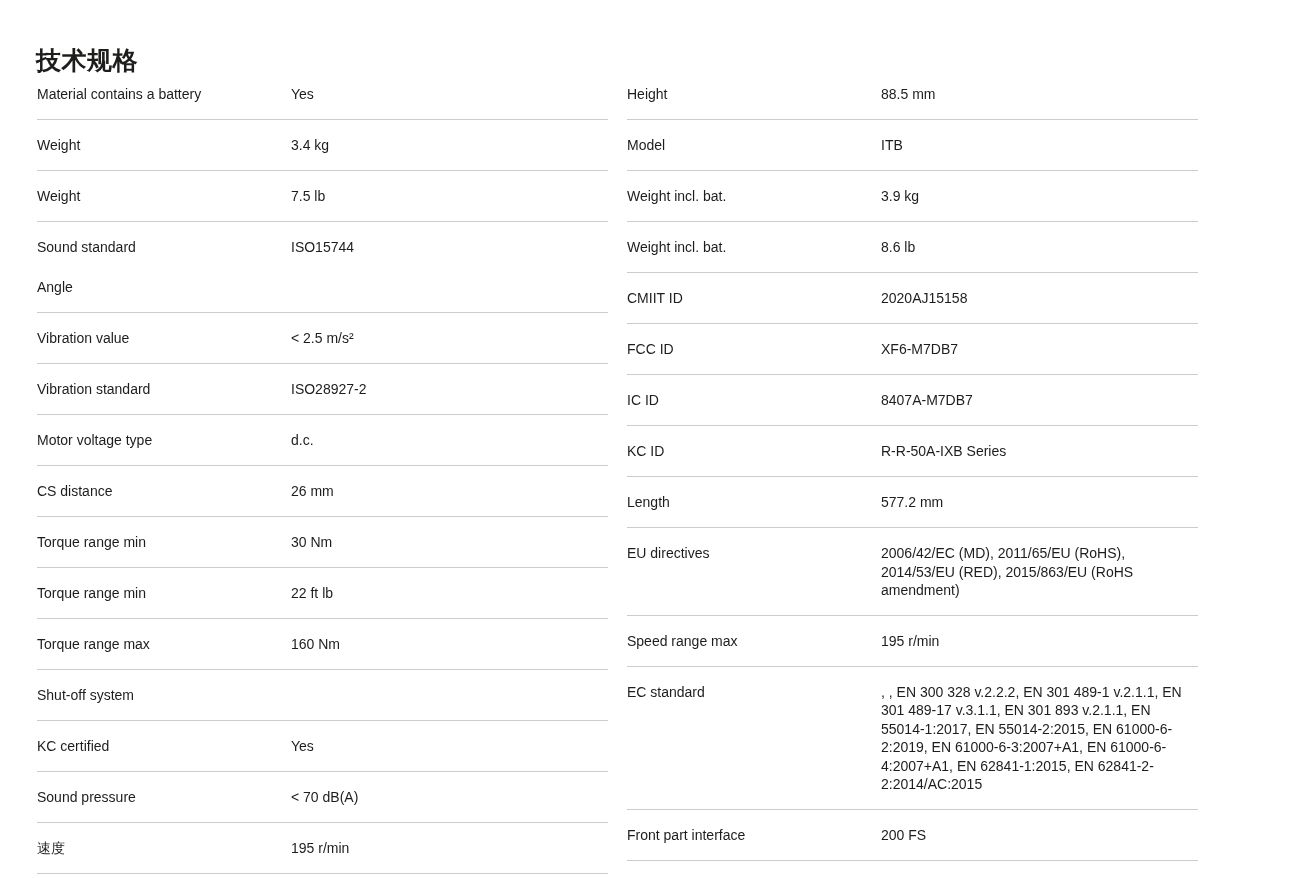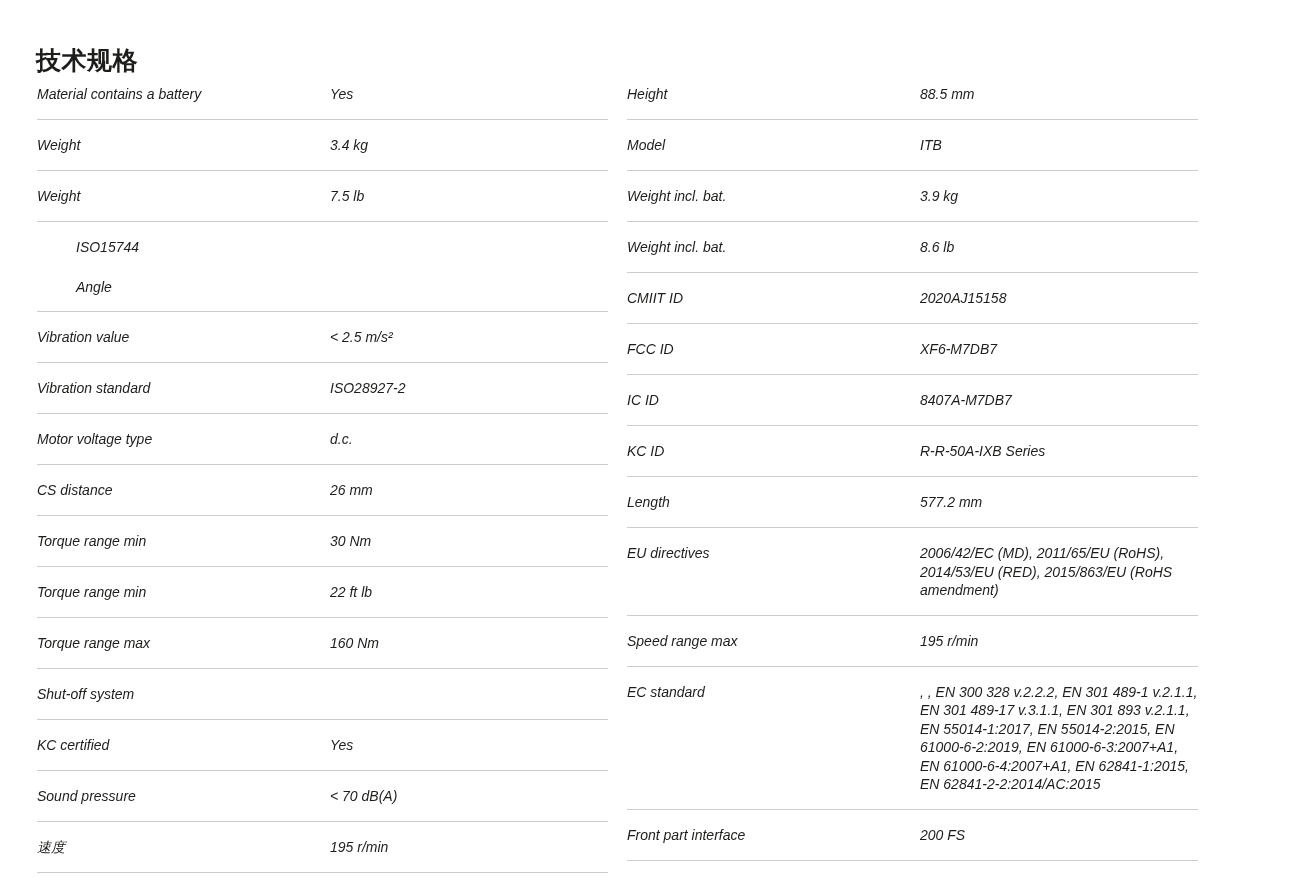--- a/index.html
+++ b/index.html
@@ -33,37 +33,35 @@
   }
   .spec-col-left  { left: 37px; }
   .spec-col-right { left: 627px; }
   .spec-row {
     display: flex;
     align-items: flex-start;
     padding: 16px 0 15px 0;
     border-bottom: 1px solid #cccccc;
     font-size: 14px;
     color: #1d1d1b;
-    font-style: italic;
   }
   .spec-row.no-divider {
     border-bottom: none;
     padding-bottom: 5px;
   }
   .spec-label {
     flex: none;
     width: 254px;
     padding-right: 12px;
     box-sizing: border-box;
     line-height: 19px;
   }
   .spec-value {
     flex: 1;
     line-height: 18.5px;
-    margin-left: 39px;
   }
 </style>
 </head>
 <body>
 
 <div class="page">
   <h1 class="page-title">技术规格</h1>
   <div class="spec-col spec-col-left">
   <div class="spec-row">
     <span class="spec-label">Material contains a battery</span>
@@ -74,20 +72,21 @@
     <span class="spec-label">Weight</span>
     <span class="spec-value">3.4 kg</span>
   </div>
 
   <div class="spec-row">
     <span class="spec-label">Weight</span>
     <span class="spec-value">7.5 lb</span>
   </div>
 
   <div class="spec-row no-divider">
+    <span class="spec-label">Sound standard</span>
     <span class="spec-value">ISO15744</span>
   </div>
 
   <div class="spec-row">
     <span class="spec-value">Angle</span>
   </div>
 
   <div class="spec-row">
     <span class="spec-label">Vibration value</span>
     <span class="spec-value">&lt; 2.5 m/s²</span>

